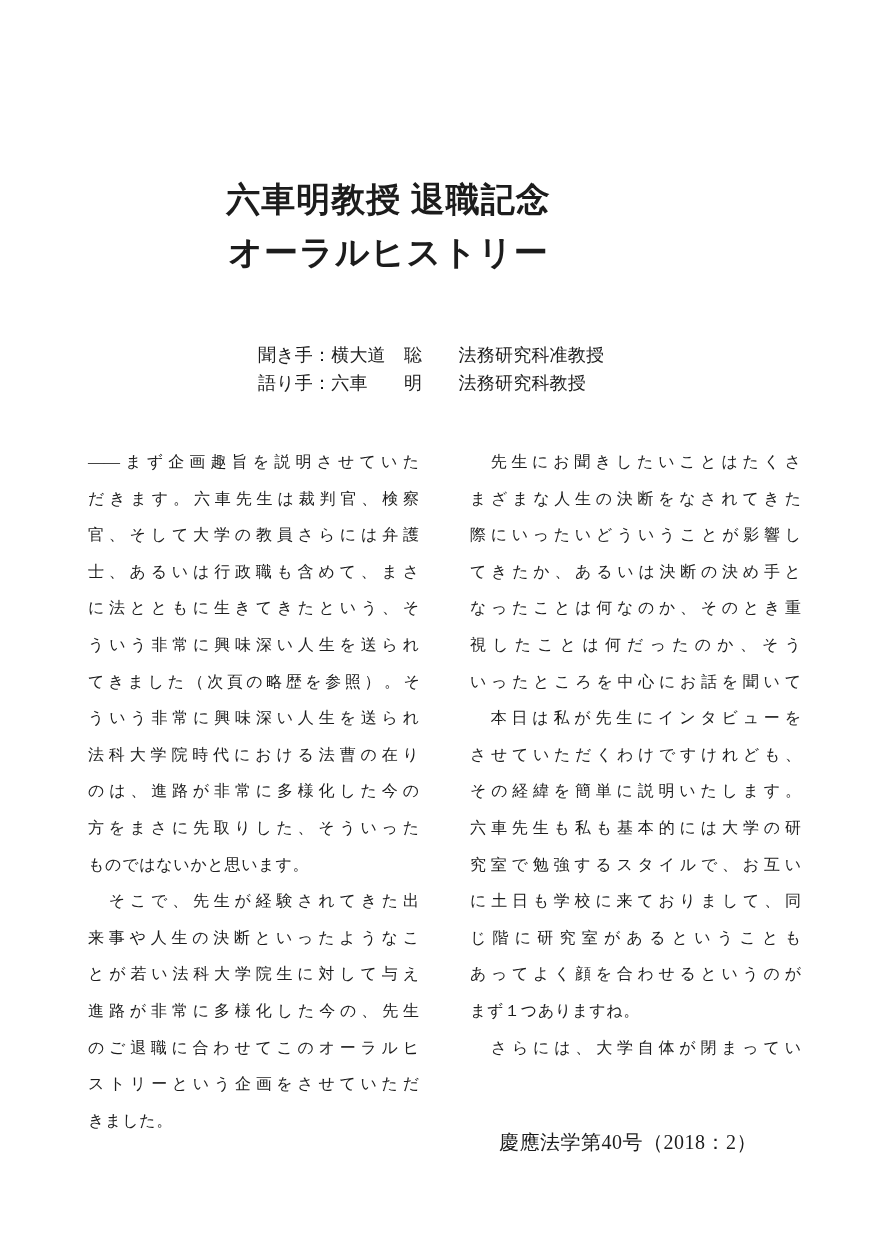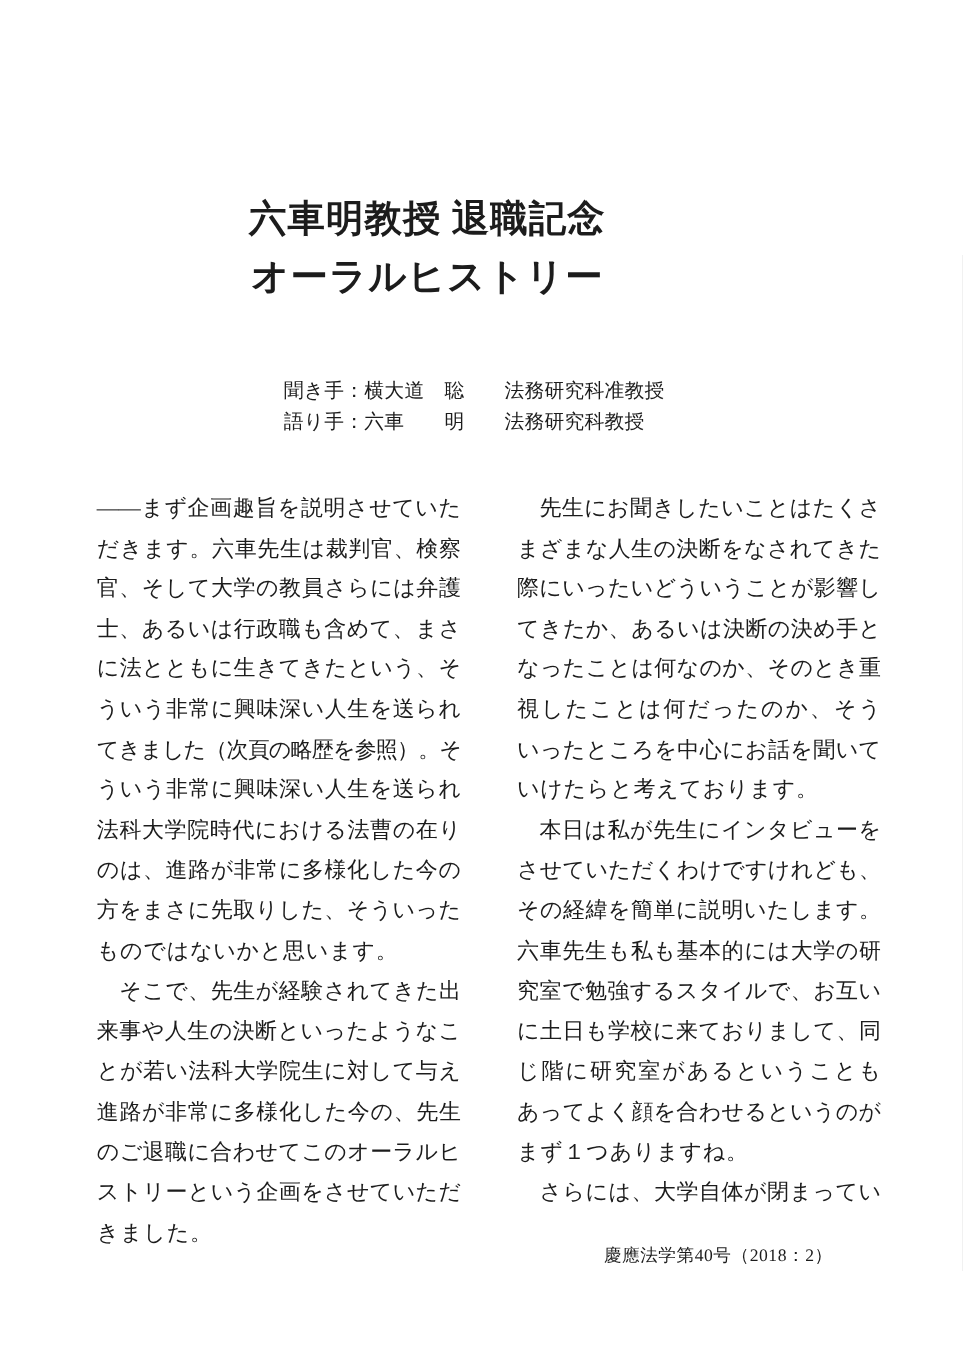--- a/index.html
+++ b/index.html
@@ -46,21 +46,21 @@
   }
   
   .column {
     position: absolute;
     top: 444px;
     width: 331px;
   }
   .column-left  { left: 88px; }
   .column-right { left: 470px; }
   .bodyline {
-    font-size: 20px;
+    font-size: 16px;
     line-height: 36.6px;
     height: 36.6px;
     text-align: justify;
     text-align-last: justify;
     text-justify: inter-ideograph;
     white-space: pre;
     overflow: visible;
   }
   .bodyline.lastline {
     text-align: left;
@@ -68,21 +68,21 @@
     letter-spacing: 0.7px;
   }
   .bodyline.tight {
     letter-spacing: -0.9px;
   }
   
   .footer {
     position: absolute;
     top: 1132px;
     right: 118px;
-    font-size: 16px;
+    font-size: 20px;
     line-height: 20px;
     letter-spacing: 0.5px;
     white-space: pre;
   }
 </style>
 </head>
 <body>
 
 <div class="page">
 
@@ -119,21 +119,20 @@
     </div>
 
   <div class="column column-right">
       <div class="bodyline">　先生にお聞きしたいことはたくさ</div>
       <div class="bodyline">まざまな人生の決断をなされてきた</div>
       <div class="bodyline">際にいったいどういうことが影響し</div>
       <div class="bodyline">てきたか、あるいは決断の決め手と</div>
       <div class="bodyline">なったことは何なのか、そのとき重</div>
       <div class="bodyline">視したことは何だったのか、そう</div>
       <div class="bodyline">いったところを中心にお話を聞いて</div>
-      <div class="bodyline lastline">いけたらと考えております。</div>
       <div class="bodyline">　本日は私が先生にインタビューを</div>
       <div class="bodyline">させていただくわけですけれども、</div>
       <div class="bodyline">その経緯を簡単に説明いたします。</div>
       <div class="bodyline">六車先生も私も基本的には大学の研</div>
       <div class="bodyline">究室で勉強するスタイルで、お互い</div>
       <div class="bodyline">に土日も学校に来ておりまして、同</div>
       <div class="bodyline">じ階に研究室があるということも</div>
       <div class="bodyline">あってよく顔を合わせるというのが</div>
       <div class="bodyline lastline">まず１つありますね。</div>
       <div class="bodyline">　さらには、大学自体が閉まってい</div>

